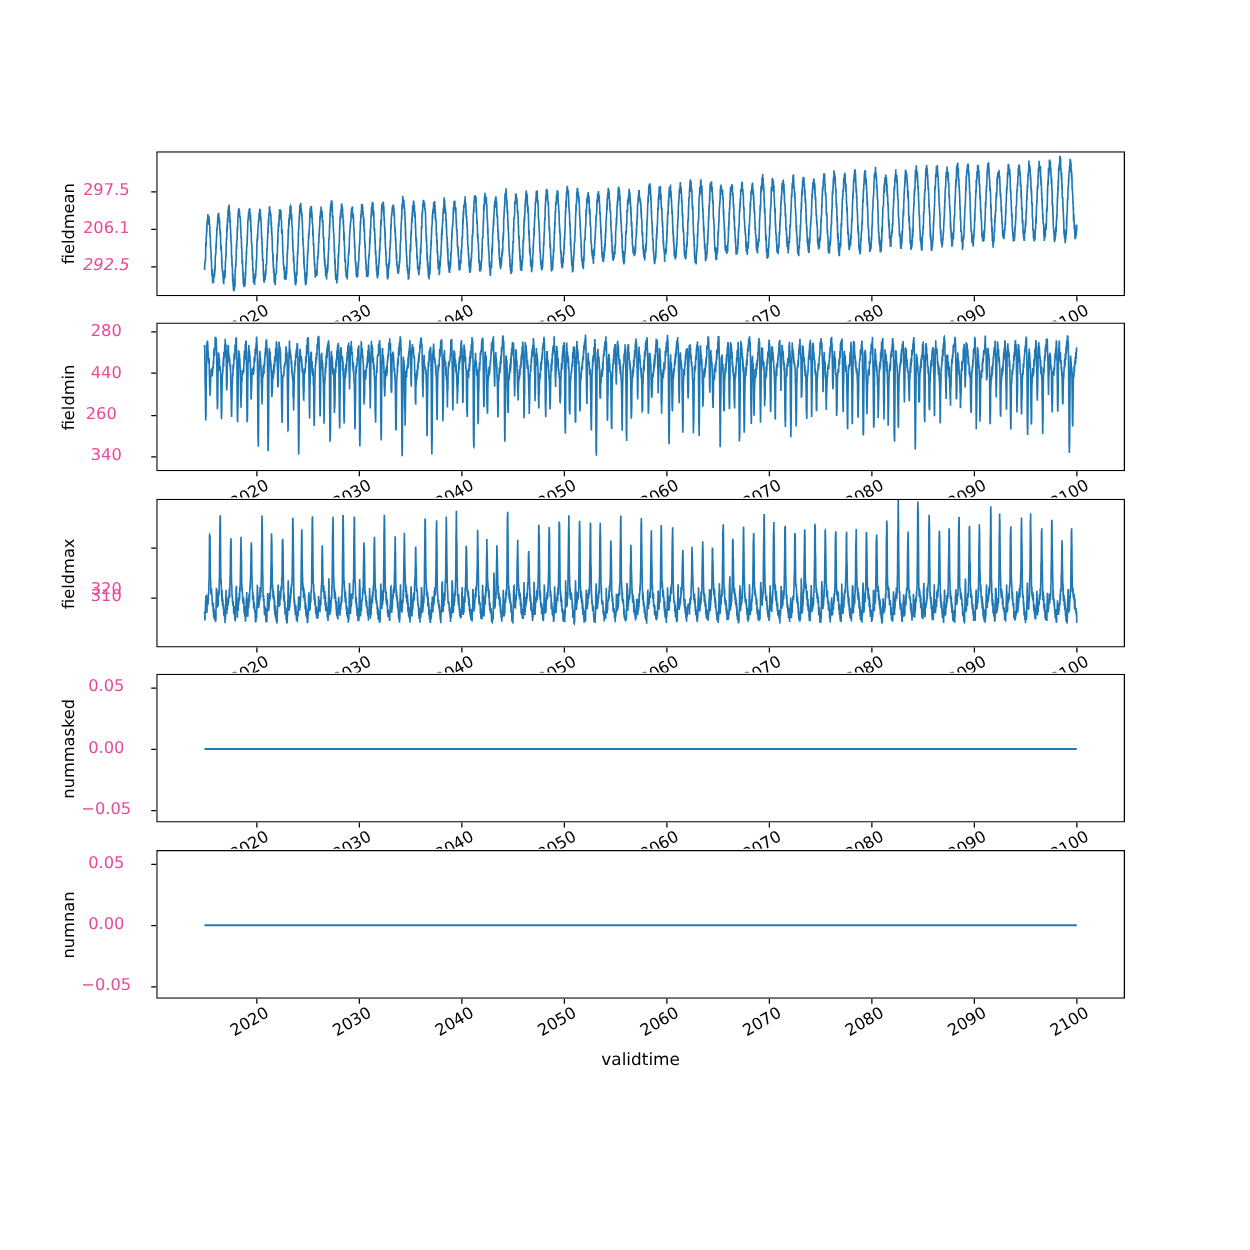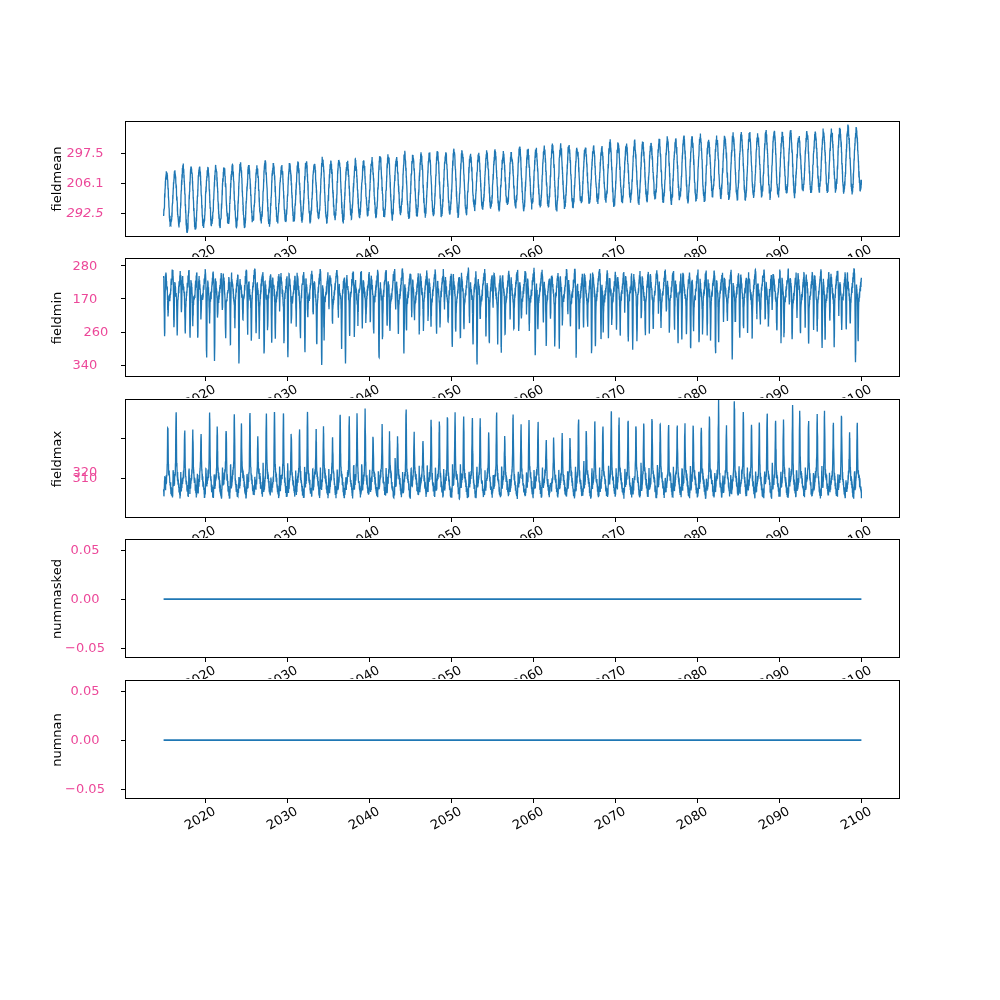--- a/index.html
+++ b/index.html
@@ -72,20 +72,21 @@
   </div>
 
   <div class="subplot" id="sp4" style="top:680px;height:119px;">
     <span class="ylabel">numnan</span>
     <svg width="775" height="119">
         <path d="M38.6 60.2L736.4 60.2" fill="none" stroke="#1f77b4" stroke-width="1.7"></path>
         <rect x="0.5" y="0.5" width="774" height="118" fill="none" stroke="#000000" stroke-width="1"></rect>
       </svg>
   </div>
 
+  <div class="xlabel">validtime</div>
 <div class="ytick-mark" style="left: 121px; top: 212.582px; width: 4px; height: 1px;"></div>
     <span class="ytick-label" style="left: 53px; top: 206.082px; font-style: italic;">292.5</span>
     <div class="ytick-mark" style="left: 121px; top: 182.686px; width: 4px; height: 1px;"></div>
     <span class="ytick-label" style="left: 53px; top: 176.186px;">206.1</span>
     <div class="ytick-mark" style="left: 121px; top: 152.789px; width: 4px; height: 1px;"></div>
     <span class="ytick-label" style="left: 53px; top: 146.289px;">297.5</span>
     <div class="xtick-mark" style="left: 204.635px; top: 237px; width: 1px; height: 4px;"></div>
     <div class="xtick-mark" style="left: 286.732px; top: 237px; width: 1px; height: 4px;"></div>
     <div class="xtick-mark" style="left: 368.829px; top: 237px; width: 1px; height: 4px;"></div>
     <div class="xtick-mark" style="left: 450.927px; top: 237px; width: 1px; height: 4px;"></div>
@@ -101,23 +102,23 @@
       <span class="xtick-label" style="left: 356.927px;">2050</span>
       <span class="xtick-label" style="left: 439.024px;">2060</span>
       <span class="xtick-label" style="left: 521.122px;">2070</span>
       <span class="xtick-label" style="left: 603.219px;">2080</span>
       <span class="xtick-label" style="left: 685.317px;">2090</span>
       <span class="xtick-label" style="left: 767.414px;">2100</span>
     </div>
     <div class="ytick-mark" style="left: 121px; top: 364.6px; width: 4px; height: 1px;"></div>
     <span class="ytick-label" style="left: 53px; top: 358.1px;">340</span>
     <div class="ytick-mark" style="left: 121px; top: 331.544px; width: 4px; height: 1px;"></div>
-    <span class="ytick-label" style="left: 64px; top: 325.044px;">260</span>
+    <span class="ytick-label" style="left: 49px; top: 325.044px;">260</span>
     <div class="ytick-mark" style="left: 121px; top: 298.489px; width: 4px; height: 1px;"></div>
-    <span class="ytick-label" style="left: 53px; top: 291.989px;">170</span>
+    <span class="ytick-label" style="left: 53px; top: 291.989px;">440</span>
     <div class="ytick-mark" style="left: 121px; top: 265.433px; width: 4px; height: 1px;"></div>
     <span class="ytick-label" style="left: 53px; top: 258.933px;">280</span>
     <div class="xtick-mark" style="left: 204.635px; top: 377px; width: 1px; height: 4px;"></div>
     <div class="xtick-mark" style="left: 286.732px; top: 377px; width: 1px; height: 4px;"></div>
     <div class="xtick-mark" style="left: 368.829px; top: 377px; width: 1px; height: 4px;"></div>
     <div class="xtick-mark" style="left: 450.927px; top: 377px; width: 1px; height: 4px;"></div>
     <div class="xtick-mark" style="left: 533.024px; top: 377px; width: 1px; height: 4px;"></div>
     <div class="xtick-mark" style="left: 615.122px; top: 377px; width: 1px; height: 4px;"></div>
     <div class="xtick-mark" style="left: 697.219px; top: 377px; width: 1px; height: 4px;"></div>
     <div class="xtick-mark" style="left: 779.317px; top: 377px; width: 1px; height: 4px;"></div>

